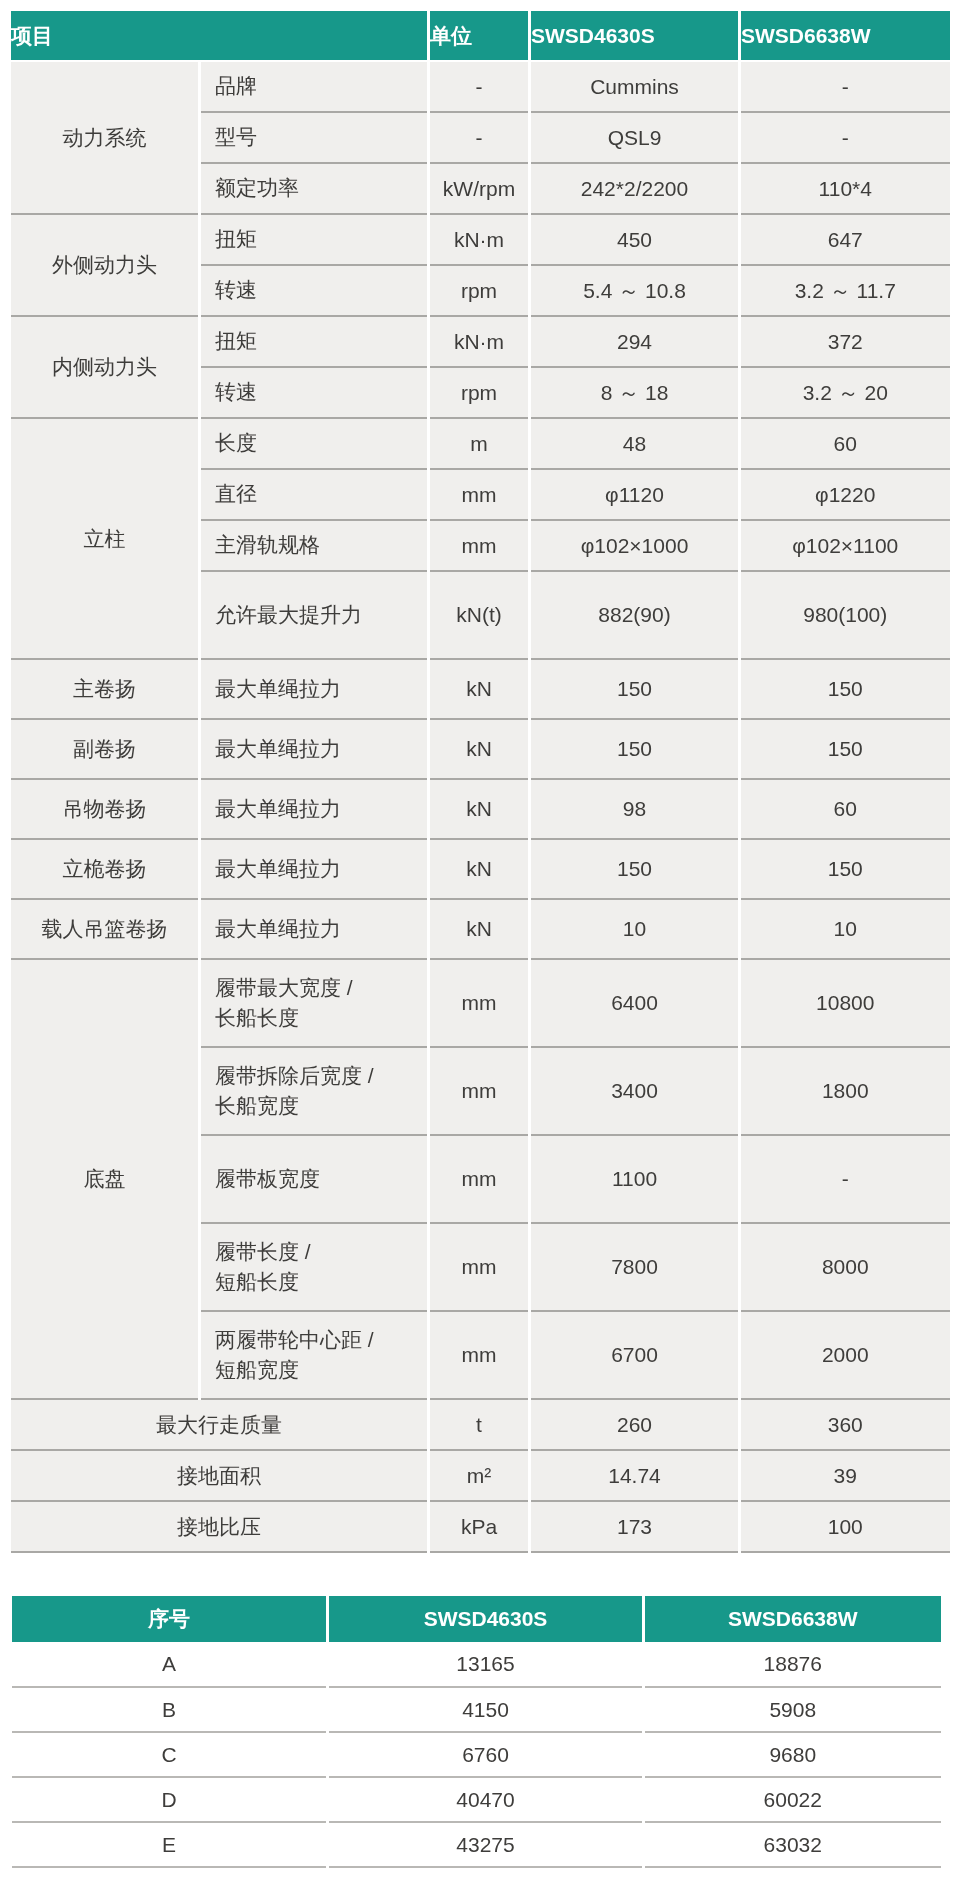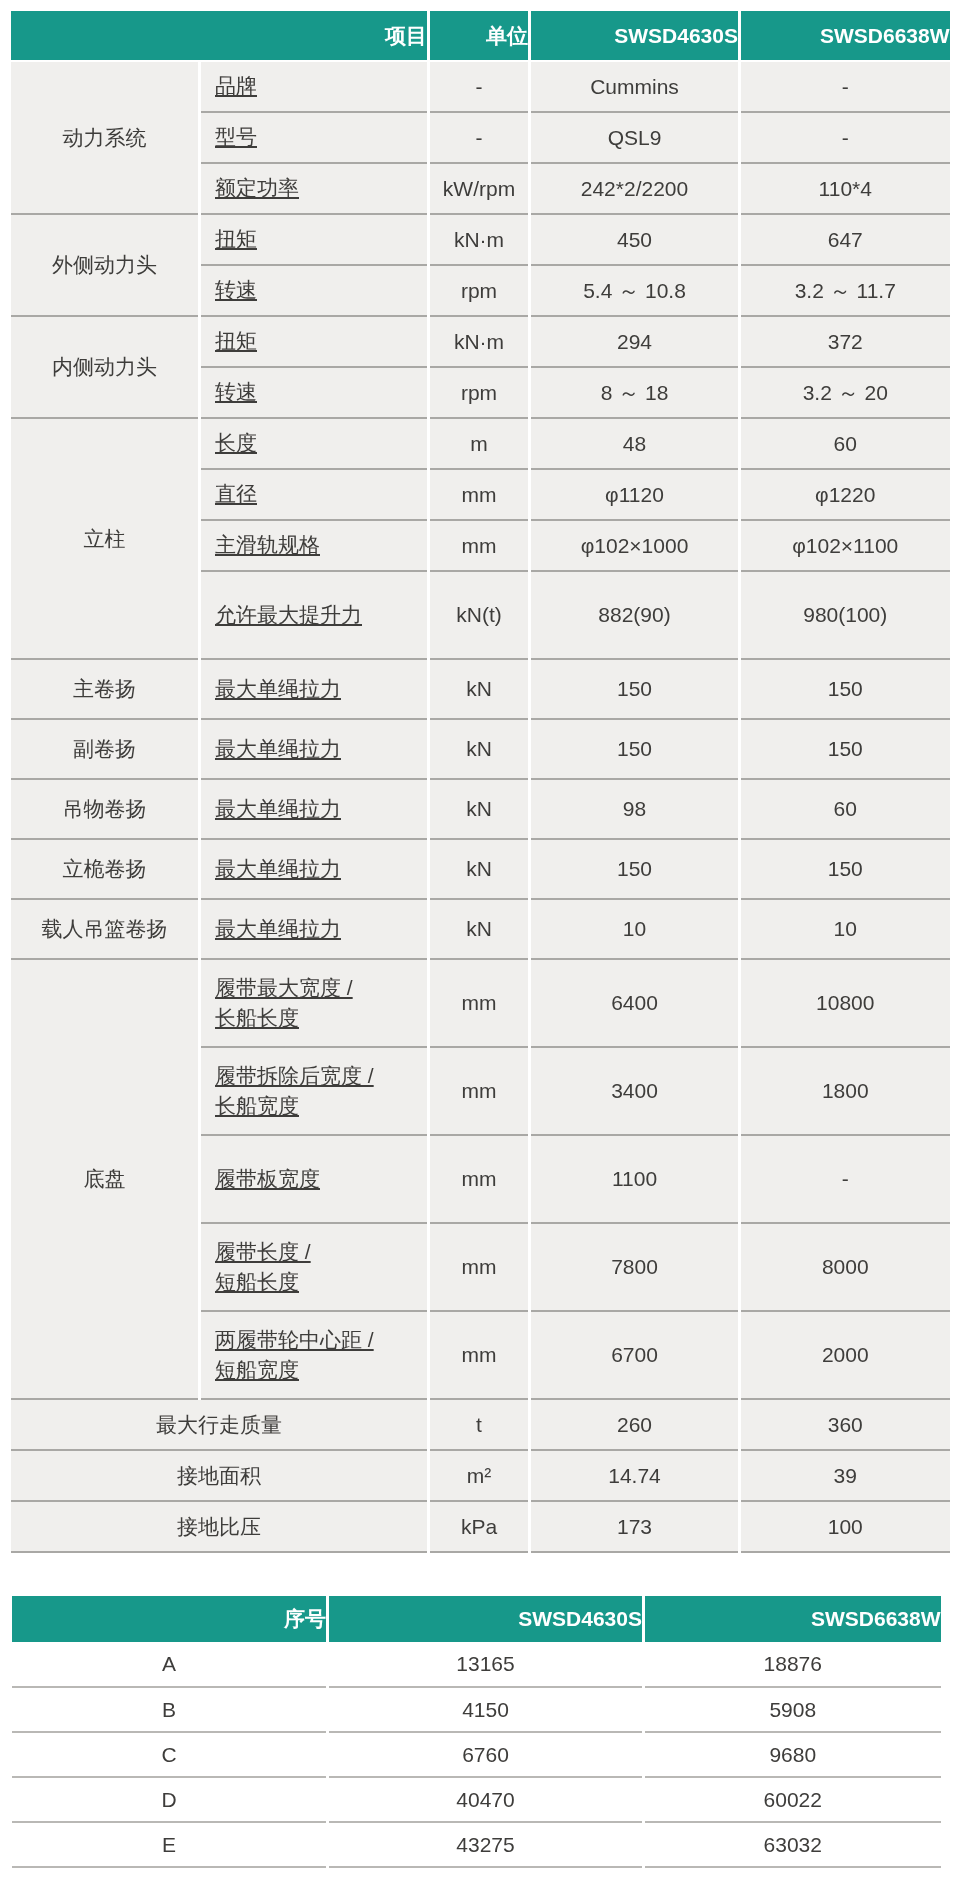--- a/index.html
+++ b/index.html
@@ -29,61 +29,60 @@
   .spec col.c2{width:229px;}
   .spec col.c3{width:101px;}
   .spec col.c4{width:210px;}
   .spec col.c5{width:210px;}
   .spec th{
     background:var(--teal);
     color:#ffffff;
     font-weight:bold;
     height:50px;
     border-left:3px solid #ffffff;
-    text-align:right;
+    text-align:left;
     vertical-align:middle;
   }
   .spec td{
     background:var(--body-bg);
     border-left:3px solid #ffffff;
     border-top:2px solid var(--line);
     text-align:center;
     vertical-align:middle;
     height:51px;
   }
   .spec tr.first td{border-top:2px solid #ffffff;}
   .spec tr.last td{border-bottom:2px solid var(--line);}
   .spec tr.tall td{height:88px;}
   .spec td.i{
     text-align:left;
     padding-left:14px;
     white-space:pre-line;
     line-height:1.45;
-    text-decoration:underline;
   }
   .spec td.g{padding:15px 4px;}
 
   
   table.dims{
     width:930px;
     margin:43px 0 0 1px;
     border-collapse:collapse;
     table-layout:fixed;
     font-size:21px;
   }
   .dims col.d1{width:317px;}
   .dims col.d2{width:316px;}
   .dims col.d3{width:297px;}
   .dims th{
     background:var(--teal);
     color:#ffffff;
     font-weight:bold;
     height:46px;
     border-left:3px solid #ffffff;
-    text-align:right;
+    text-align:center;
     vertical-align:middle;
   }
   .dims td{
     background:#ffffff;
     height:45px;
     border-left:3px solid #ffffff;
     border-top:2px solid var(--line2);
     text-align:center;
     vertical-align:middle;
   }

